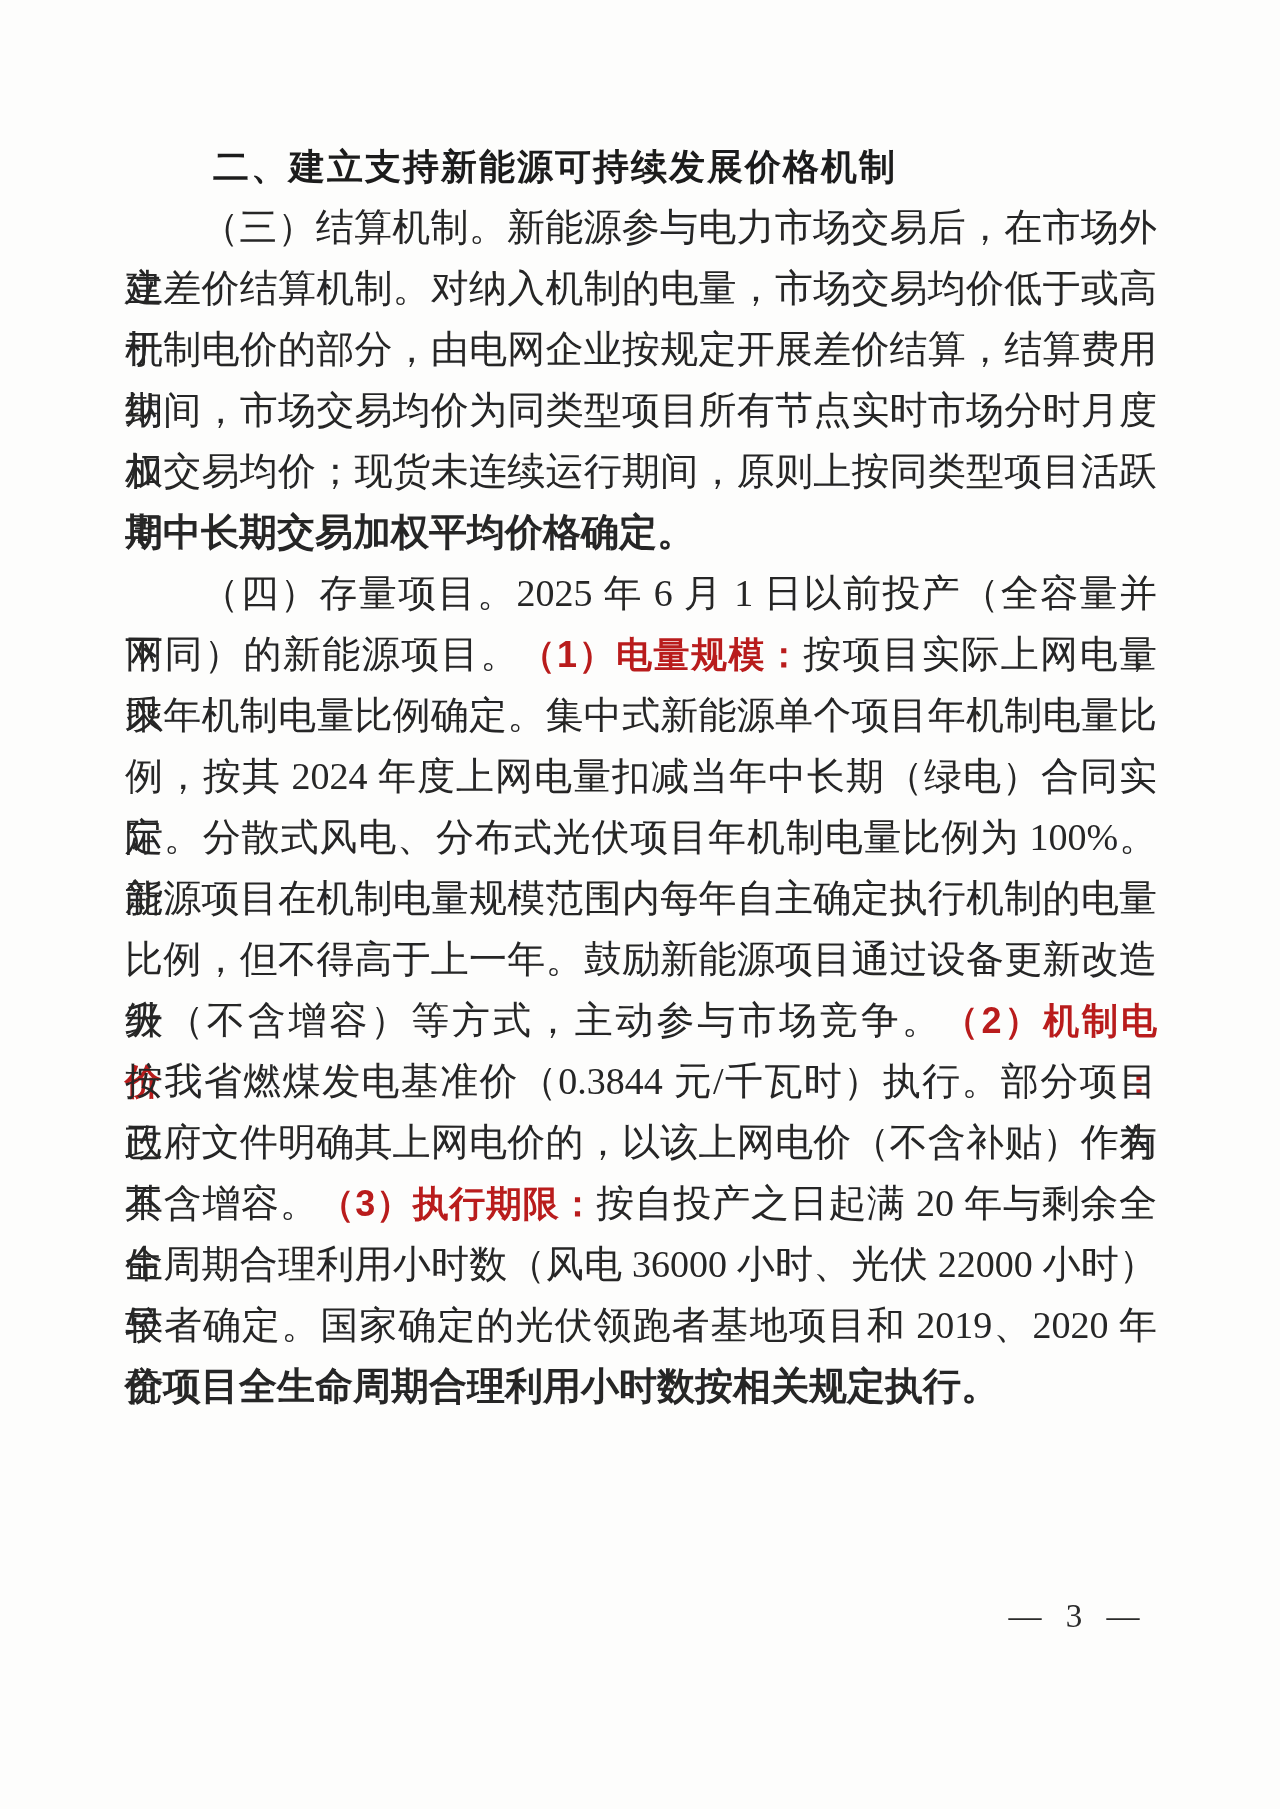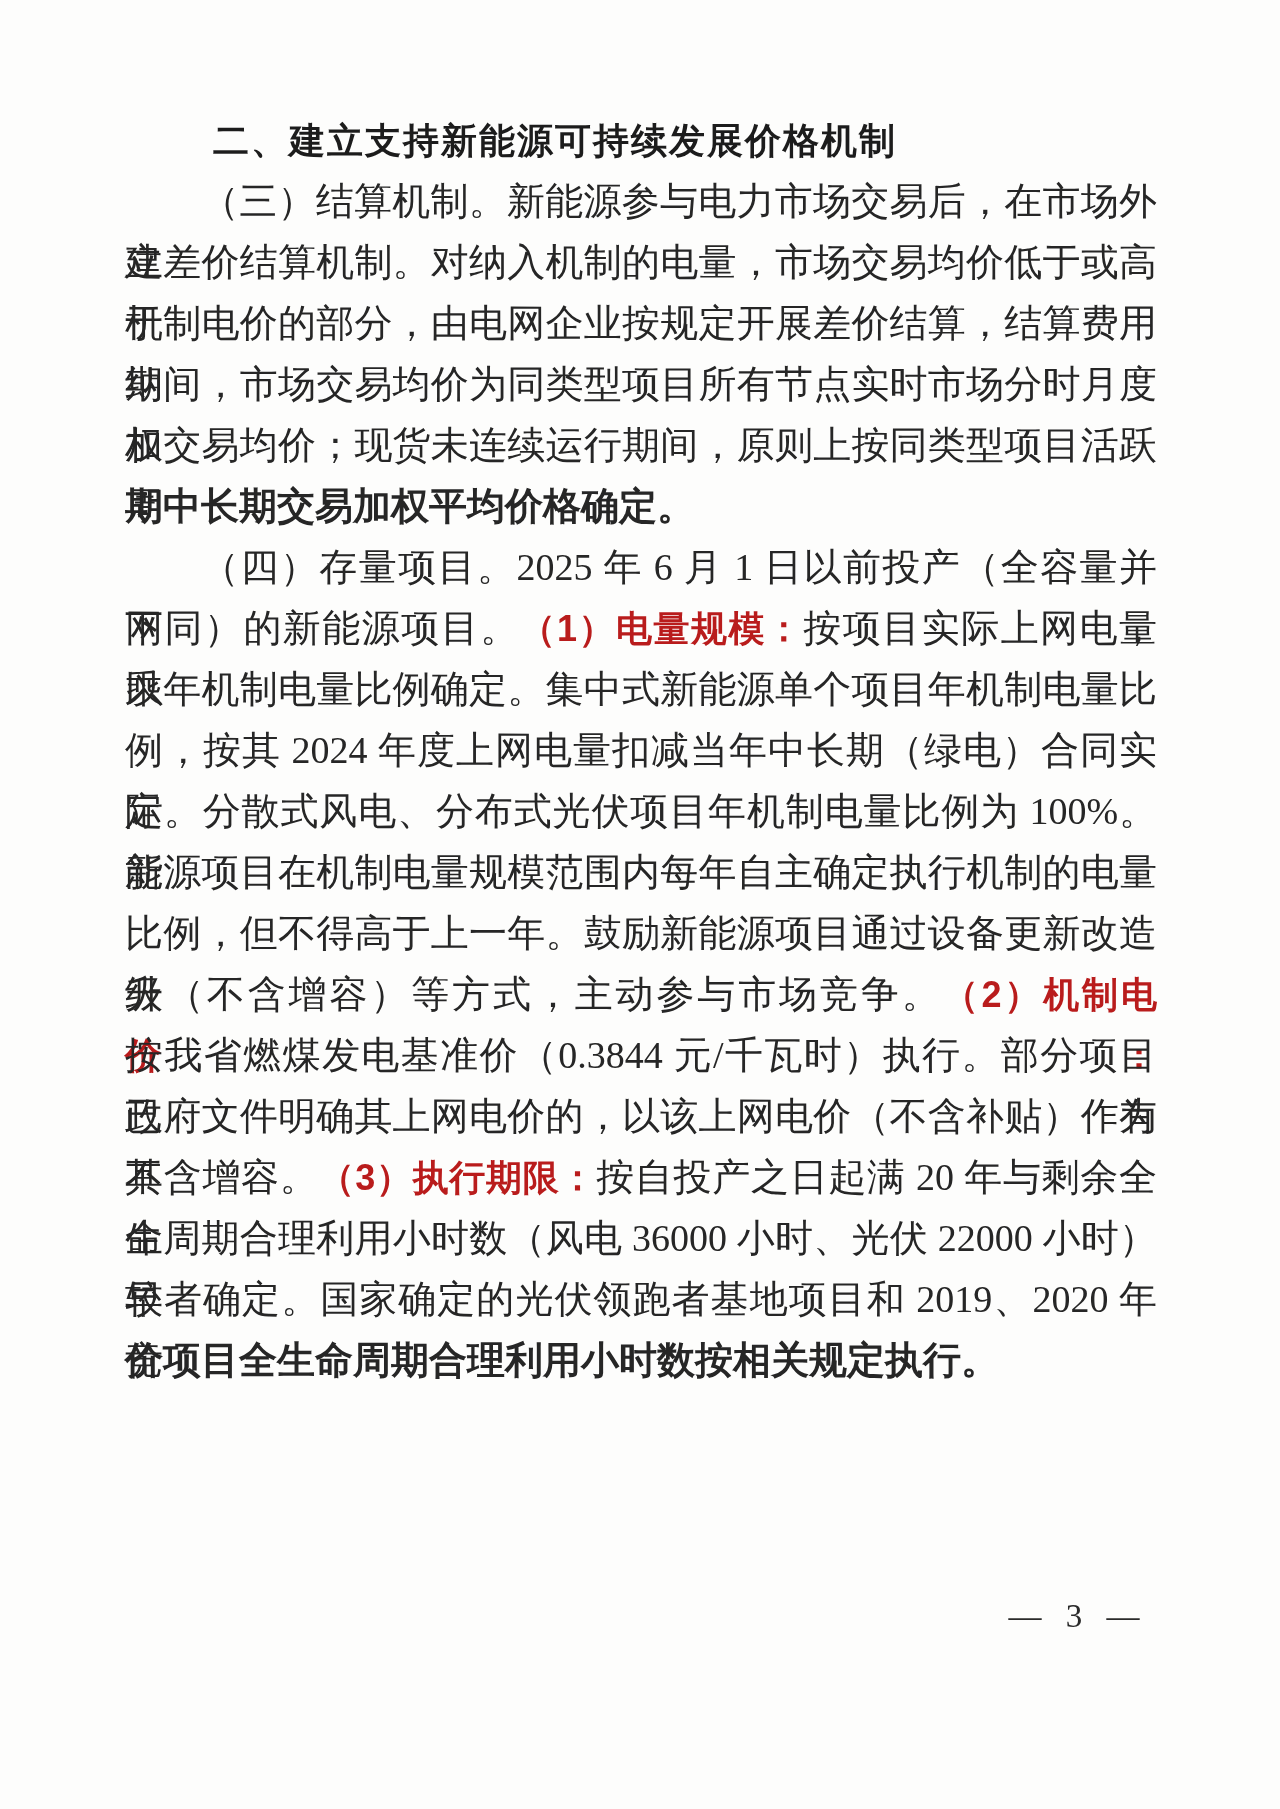--- a/index.html
+++ b/index.html
@@ -12,21 +12,21 @@
     width: 1280px;
     height: 1809px;
     background: #fdfdfc;
     overflow: hidden;
     color: #242424;
     font-family: "Liberation Serif", "DejaVu Serif", serif;
   }
   .content {
     position: absolute;
     left: 125px;
-    top: 110px;
+    top: 136px;
     width: 1032px;
   }
   .heading {
     height: 61px;
     line-height: 61px;
     font-size: 36px;
     font-weight: bold;
     letter-spacing: 2px;
     color: #1c1c1c;
     font-family: "Liberation Sans", "DejaVu Sans", sans-serif;

